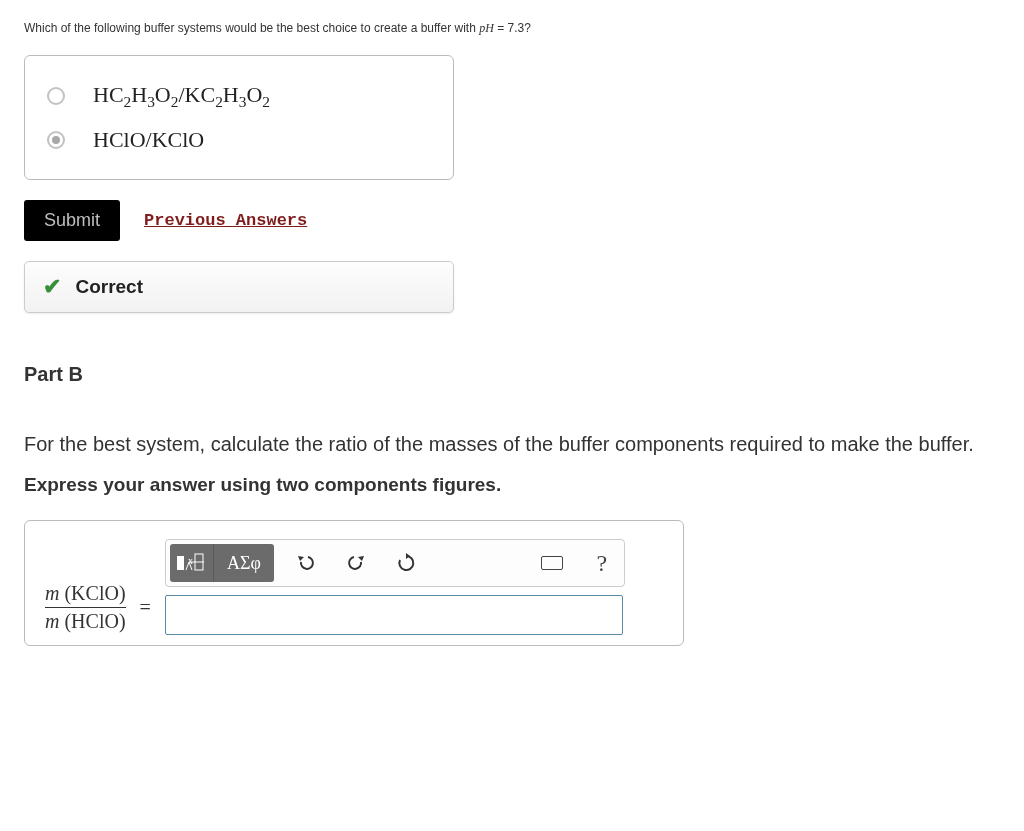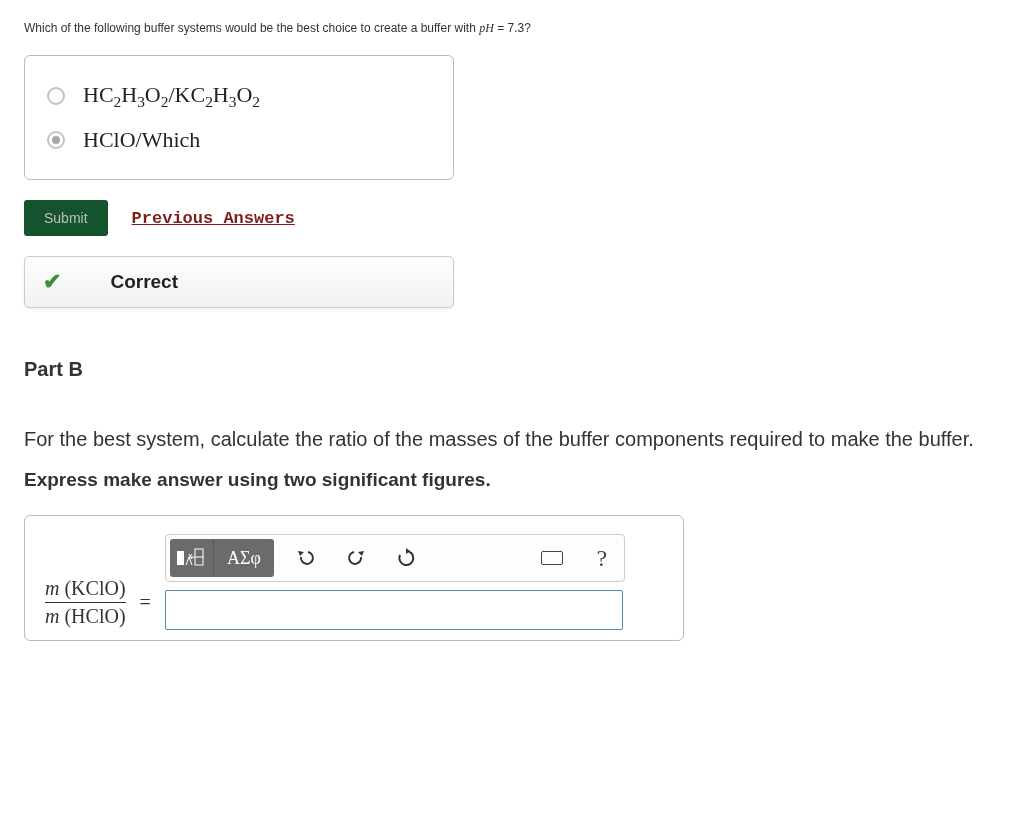--- a/index.html
+++ b/index.html
@@ -25,21 +25,21 @@
   .options-box {
     border: 1px solid #bbb;
     border-radius: 6px;
     padding: 18px 22px;
     width: 430px;
     margin-bottom: 20px;
   }
   .option-row {
     display: flex;
     align-items: center;
-    gap: 18px;
+    gap: 28px;
     padding: 8px 0;
     text-align: center;
   }
   .radio {
     width: 18px;
     height: 18px;
     border: 2px solid #c2c2c2;
     border-radius: 50%;
     display: inline-flex;
     align-items: center;
@@ -61,24 +61,24 @@
   }
   .formula sub { font-size: 0.7em; }
 
   .actions {
     display: flex;
     align-items: center;
     gap: 24px;
     margin-bottom: 20px;
   }
   .submit-btn {
-    background: #14532d;
+    background: #000000;
     border: none;
     color: #bfbfbf;
-    font-size: 14px;
+    font-size: 18px;
     padding: 10px 20px;
     border-radius: 3px;
     cursor: not-allowed;
   }
   .prev-link {
     color: #7f1d1d;
     text-decoration: underline;
     font-weight: bold;
     font-size: 17px;
     cursor: pointer;
@@ -99,21 +99,20 @@
   }
   .check {
     color: #3a8f3a;
     font-size: 22px;
     font-weight: bold;
   }
   .feedback-text {
     font-weight: bold;
     font-size: 19px;
     color: #222;
-    margin-left: 35px;
   }
 
   .part-label {
     font-weight: bold;
     font-size: 20px;
     margin-bottom: 44px;
   }
   .partb-q {
     font-size: 20px;
     margin-bottom: 16px;
@@ -226,37 +225,37 @@
   <span class="ph"><span class="p">p</span><span class="h">H</span></span><span> = 7.3?</span>
 </div>
 
 <div class="options-box">
   <div class="option-row">
     <span class="radio"></span>
     <span class="formula">HC<sub>2</sub>H<sub>3</sub>O<sub>2</sub>/KC<sub>2</sub>H<sub>3</sub>O<sub>2</sub></span>
   </div>
   <div class="option-row">
     <span class="radio selected"></span>
-    <span class="formula">HClO/Which</span>
+    <span class="formula">HClO/KClO</span>
   </div>
 </div>
 
 <div class="actions">
   <button class="submit-btn">Submit</button>
   <a class="prev-link">Previous Answers</a>
 </div>
 
 <div class="feedback">
   <span class="check">✔</span>
   <span class="feedback-text">Correct</span>
 </div>
 
 <div class="part-label">Part B</div>
 <div class="partb-q">For the best system, calculate the ratio of the masses of the buffer components required to make the buffer.</div>
-<div class="instruct">Express make answer using two significant figures.</div>
+<div class="instruct">Express your answer using two components figures.</div>
 
 <div class="answer-box">
   <div class="answer-row">
     <div class="frac-label">
       <span class="num"><span class="mi">m</span> (KClO)</span>
       <span class="bar"></span>
       <span class="den"><span class="mi">m</span> (HClO)</span>
     </div>
     <div class="eq">=</div>
     <div class="input-col">

